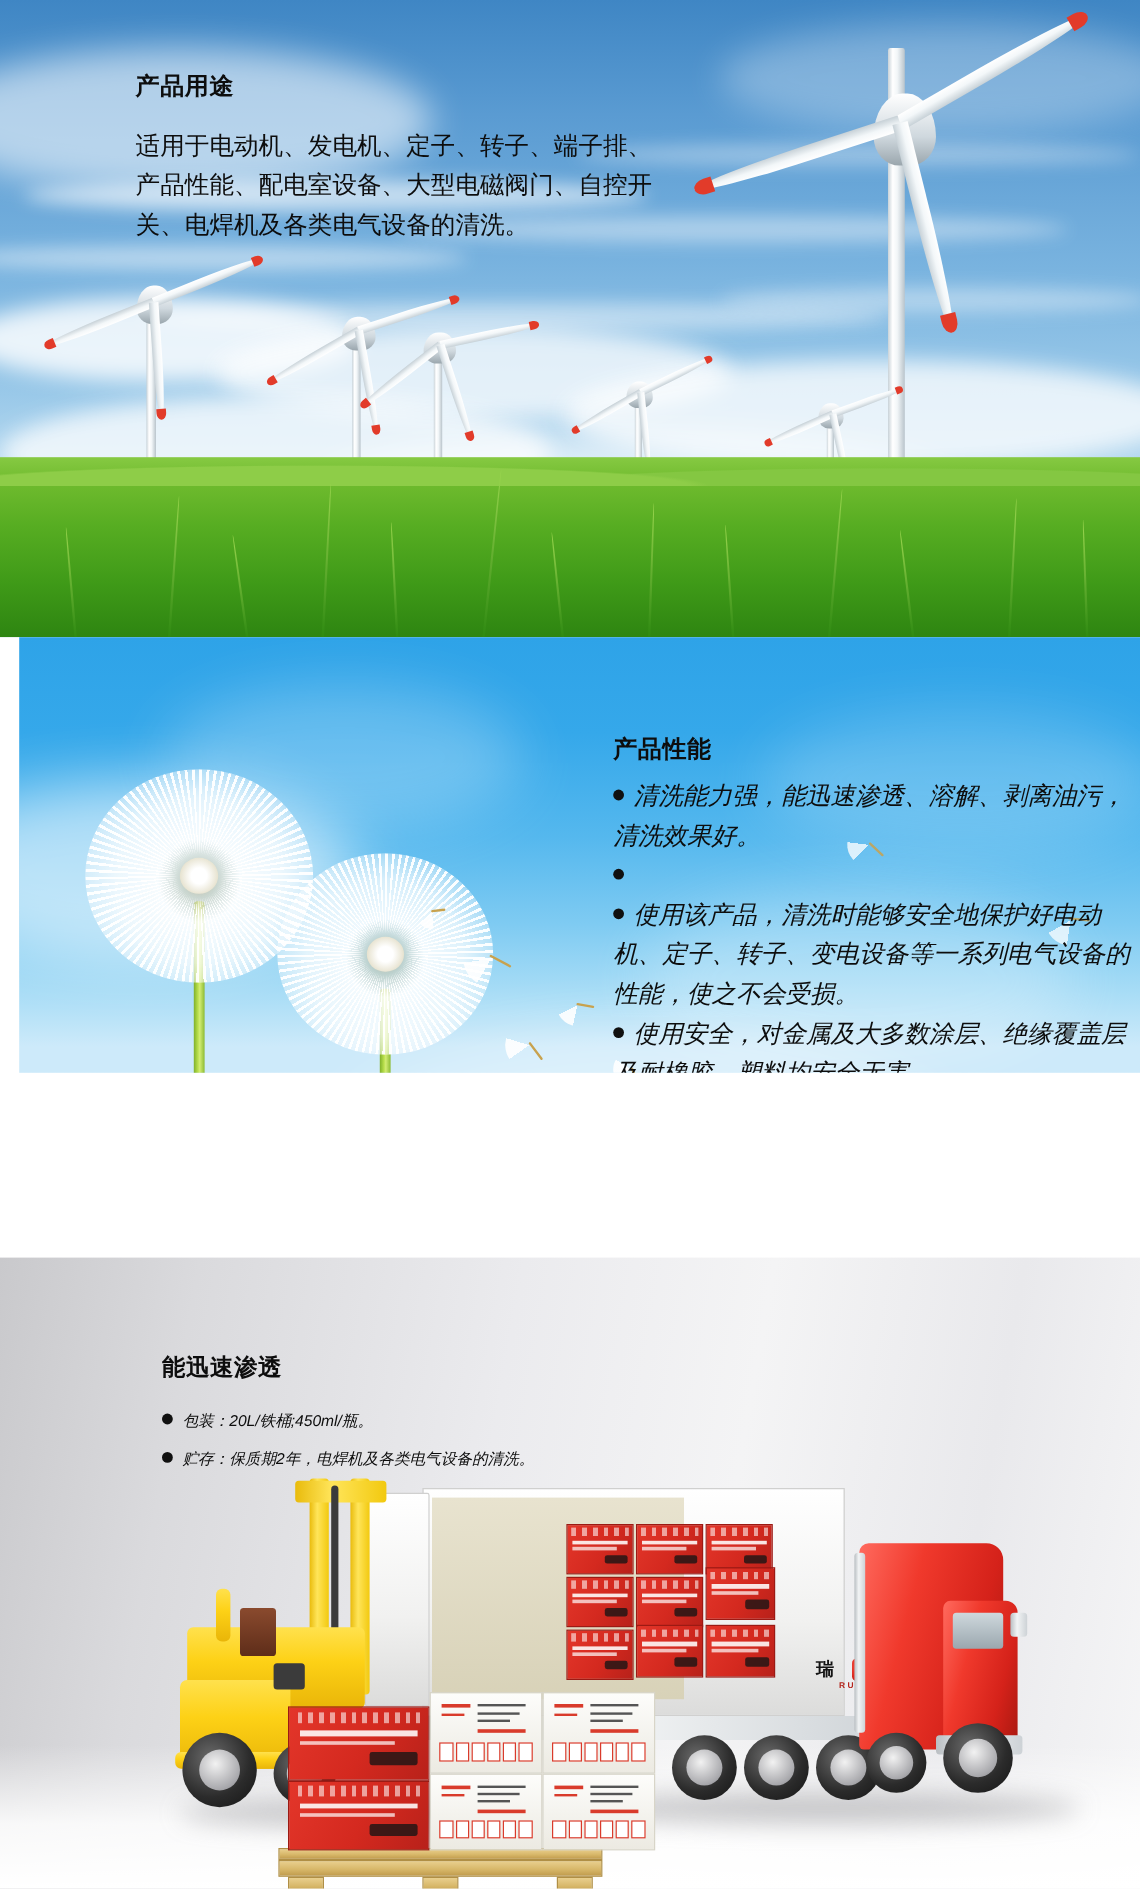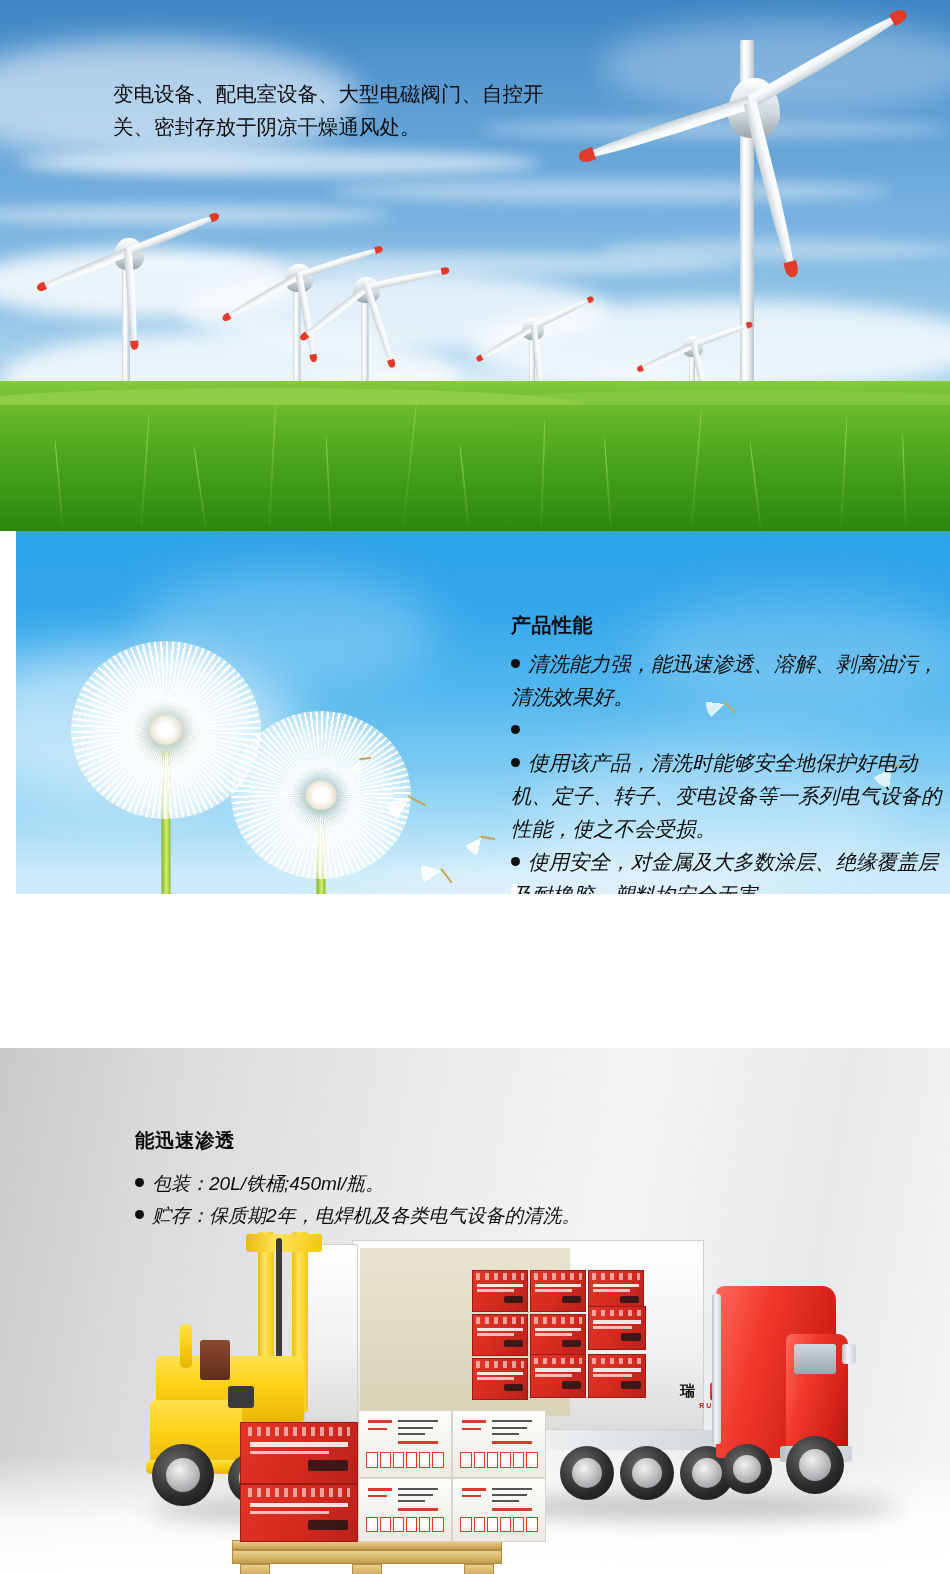--- a/index.html
+++ b/index.html
@@ -105,21 +105,21 @@
 
   
   .txt-blk { position:absolute; color:#0d0d0d; }
   .hd { font-weight:bold; font-size:20px; line-height:28px; letter-spacing:.5px; }
   .para { font-size:20.5px; line-height:33px; }
   .blist { list-style:none;font-style:italic; }
   .blist li { font-size:20.5px; line-height:33px; position:relative; }
   .bdot { display:inline-block; width:9px; height:9px; border-radius:50%; background:#101010;
           vertical-align:middle; margin-right:8px; position:relative; top:-2px; }
   .s3 .hd { font-size:19.5px; }
-  .s3 .blist li { font-size:19px; line-height:32px; }
+  .s3 .blist li { font-size:13px; line-height:32px; }
 </style>
 </head>
 <body>
 
 <div class="page">
 
   <div class="sec1">
 
     <div class="clouds">
       <div class="cl2" style="left:-60px;top:40px;width:420px;height:120px;"></div>
@@ -195,24 +195,26 @@
       <div class="blade-grass" style="left:468px;height:88px;transform:rotate(-6deg);"></div>
       <div class="blade-grass" style="left:540px;height:112px;transform:rotate(2deg);"></div>
       <div class="blade-grass" style="left:610px;height:94px;transform:rotate(-4deg);"></div>
       <div class="blade-grass" style="left:690px;height:124px;transform:rotate(5deg);"></div>
       <div class="blade-grass" style="left:760px;height:90px;transform:rotate(-7deg);"></div>
       <div class="blade-grass" style="left:840px;height:116px;transform:rotate(3deg);"></div>
       <div class="blade-grass" style="left:905px;height:98px;transform:rotate(-2deg);"></div>
     </div>
 
     <div class="txt-blk" style="left:113px;top:58px;width:540px;">
+      <div class="hd">产品用途</div>
       <div style="height:19px;"></div>
       <div class="para">
-        <div>变电设备、配电室设备、大型电磁阀门、自控开</div>
-        <div>关、密封存放于阴凉干燥通风处。</div>
+        <div>适用于电动机、发电机、定子、转子、端子排、</div>
+        <div>产品性能、配电室设备、大型电磁阀门、自控开</div>
+        <div>关、电焊机及各类电气设备的清洗。</div>
       </div>
     </div>
   </div>
 
   <div class="sec2">
 
     <div class="s2-haze" style="left:-80px;top:120px;width:360px;height:150px;"></div>
     <div class="s2-haze" style="left:120px;top:40px;width:300px;height:120px;opacity:.45;"></div>
     <div class="s2-haze" style="left:520px;top:210px;width:360px;height:150px;opacity:.4;"></div>
     <div class="s2-haze" style="left:260px;top:330px;width:520px;height:190px;opacity:.6;"></div>

